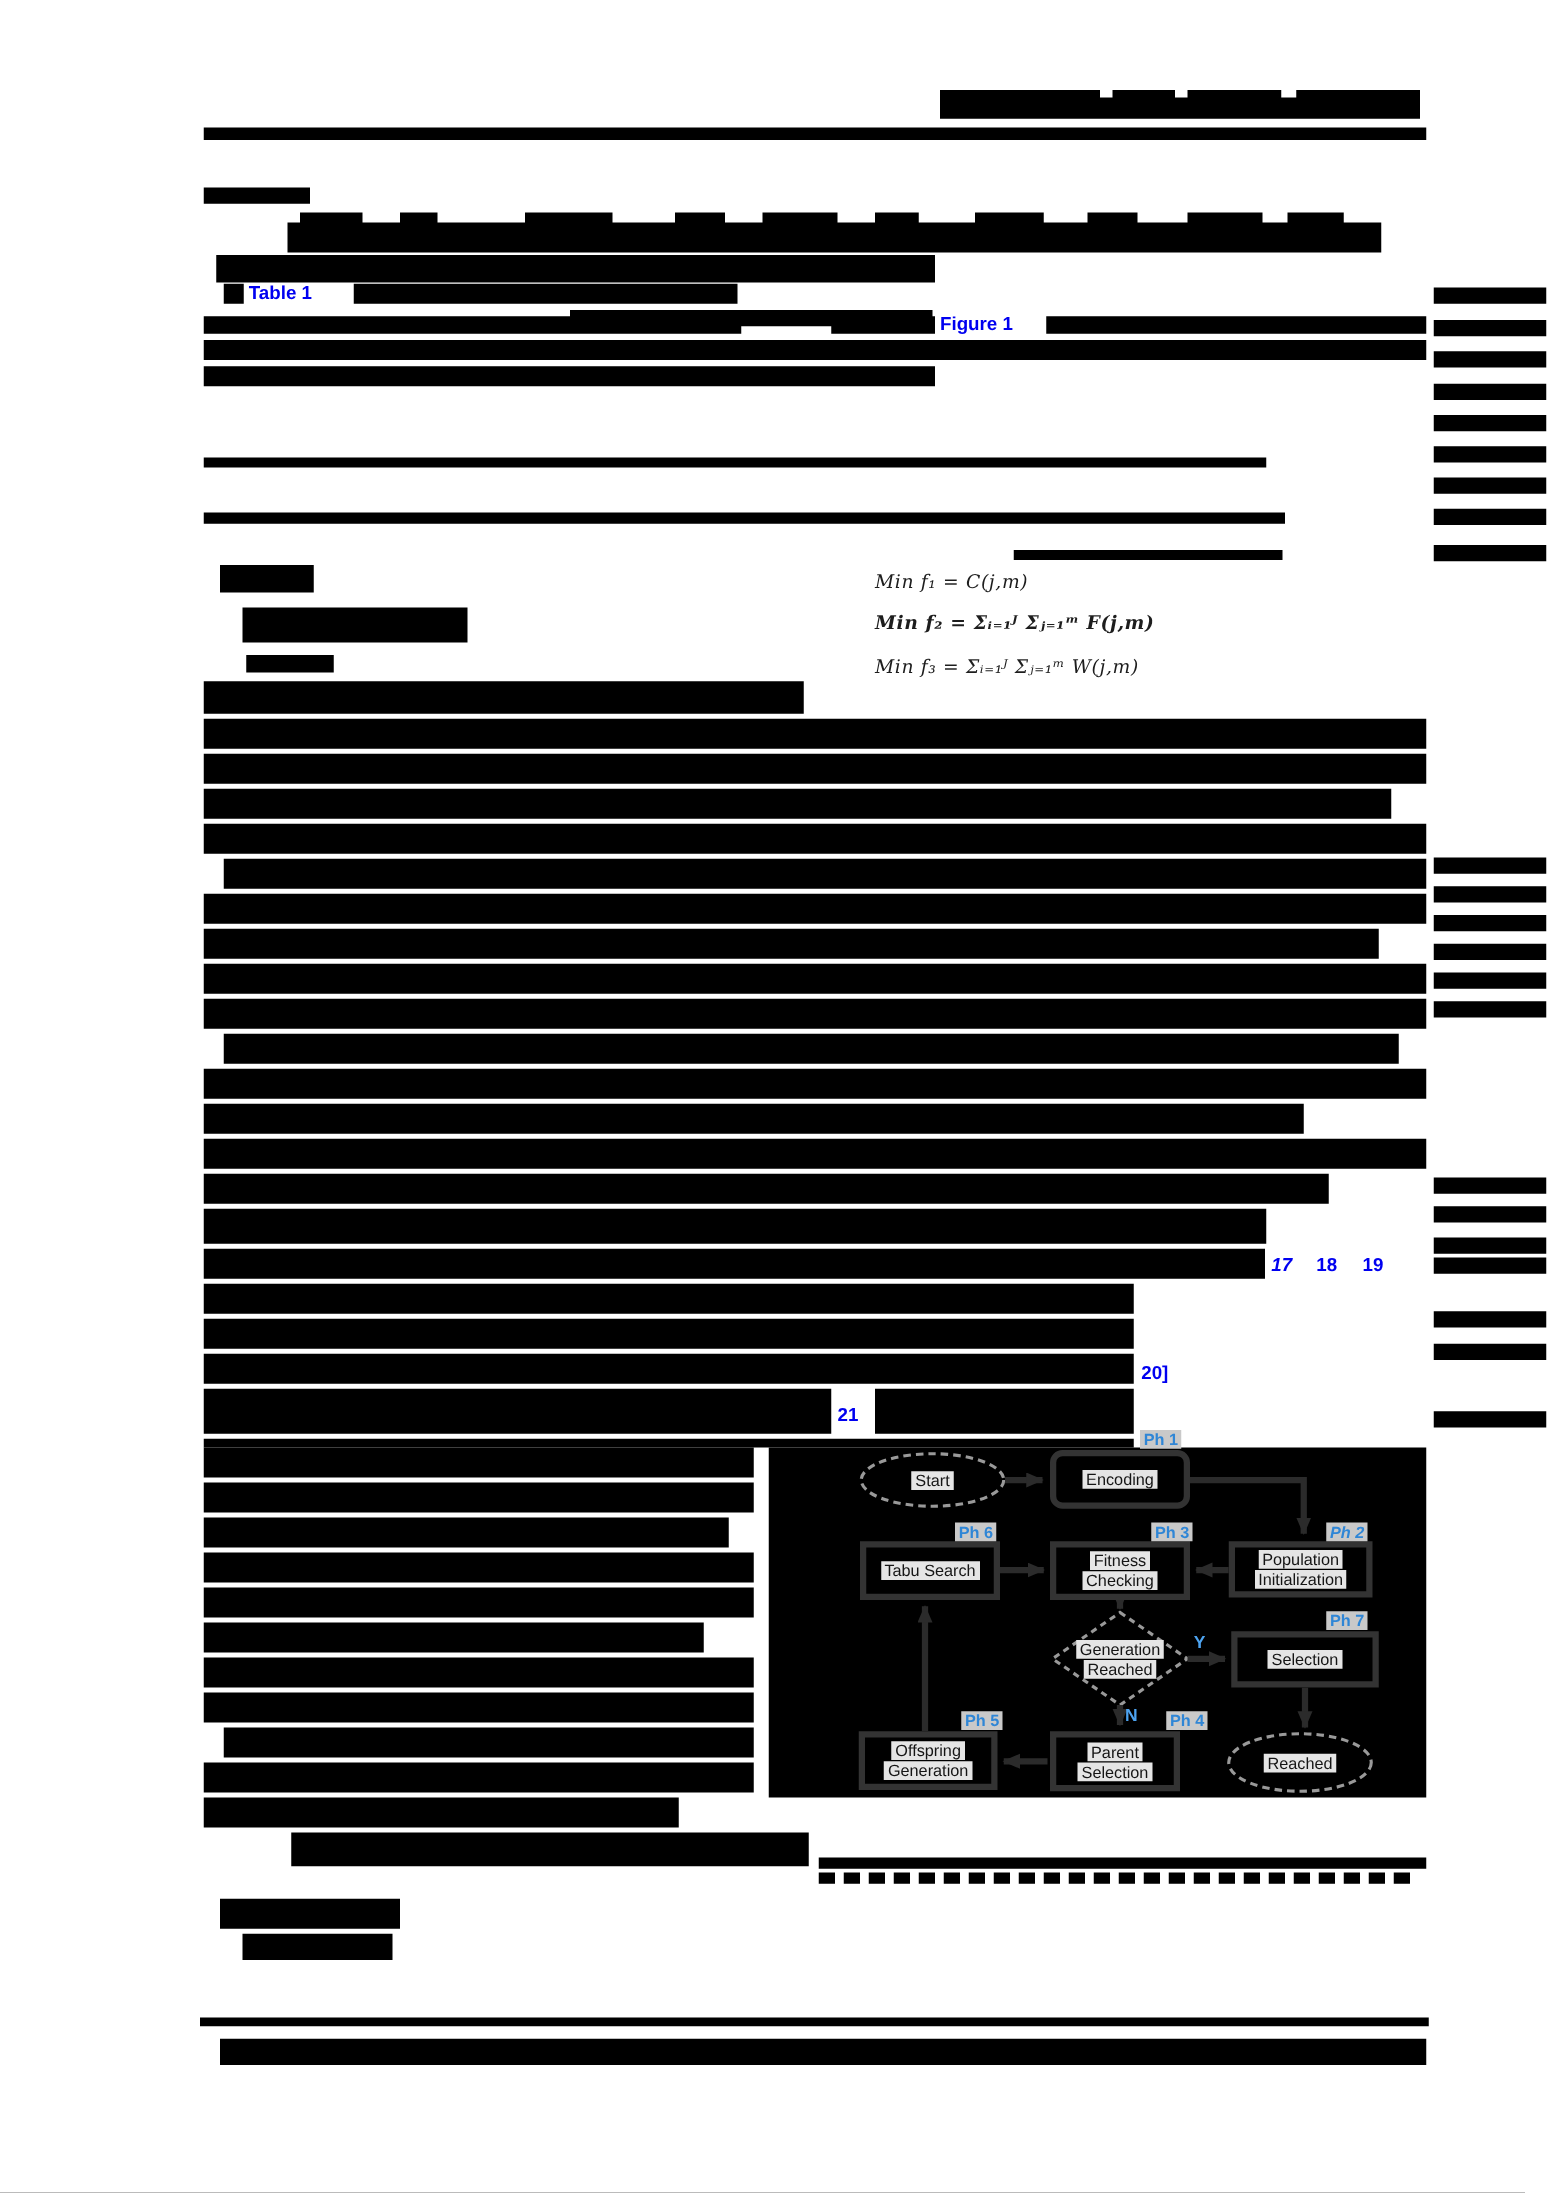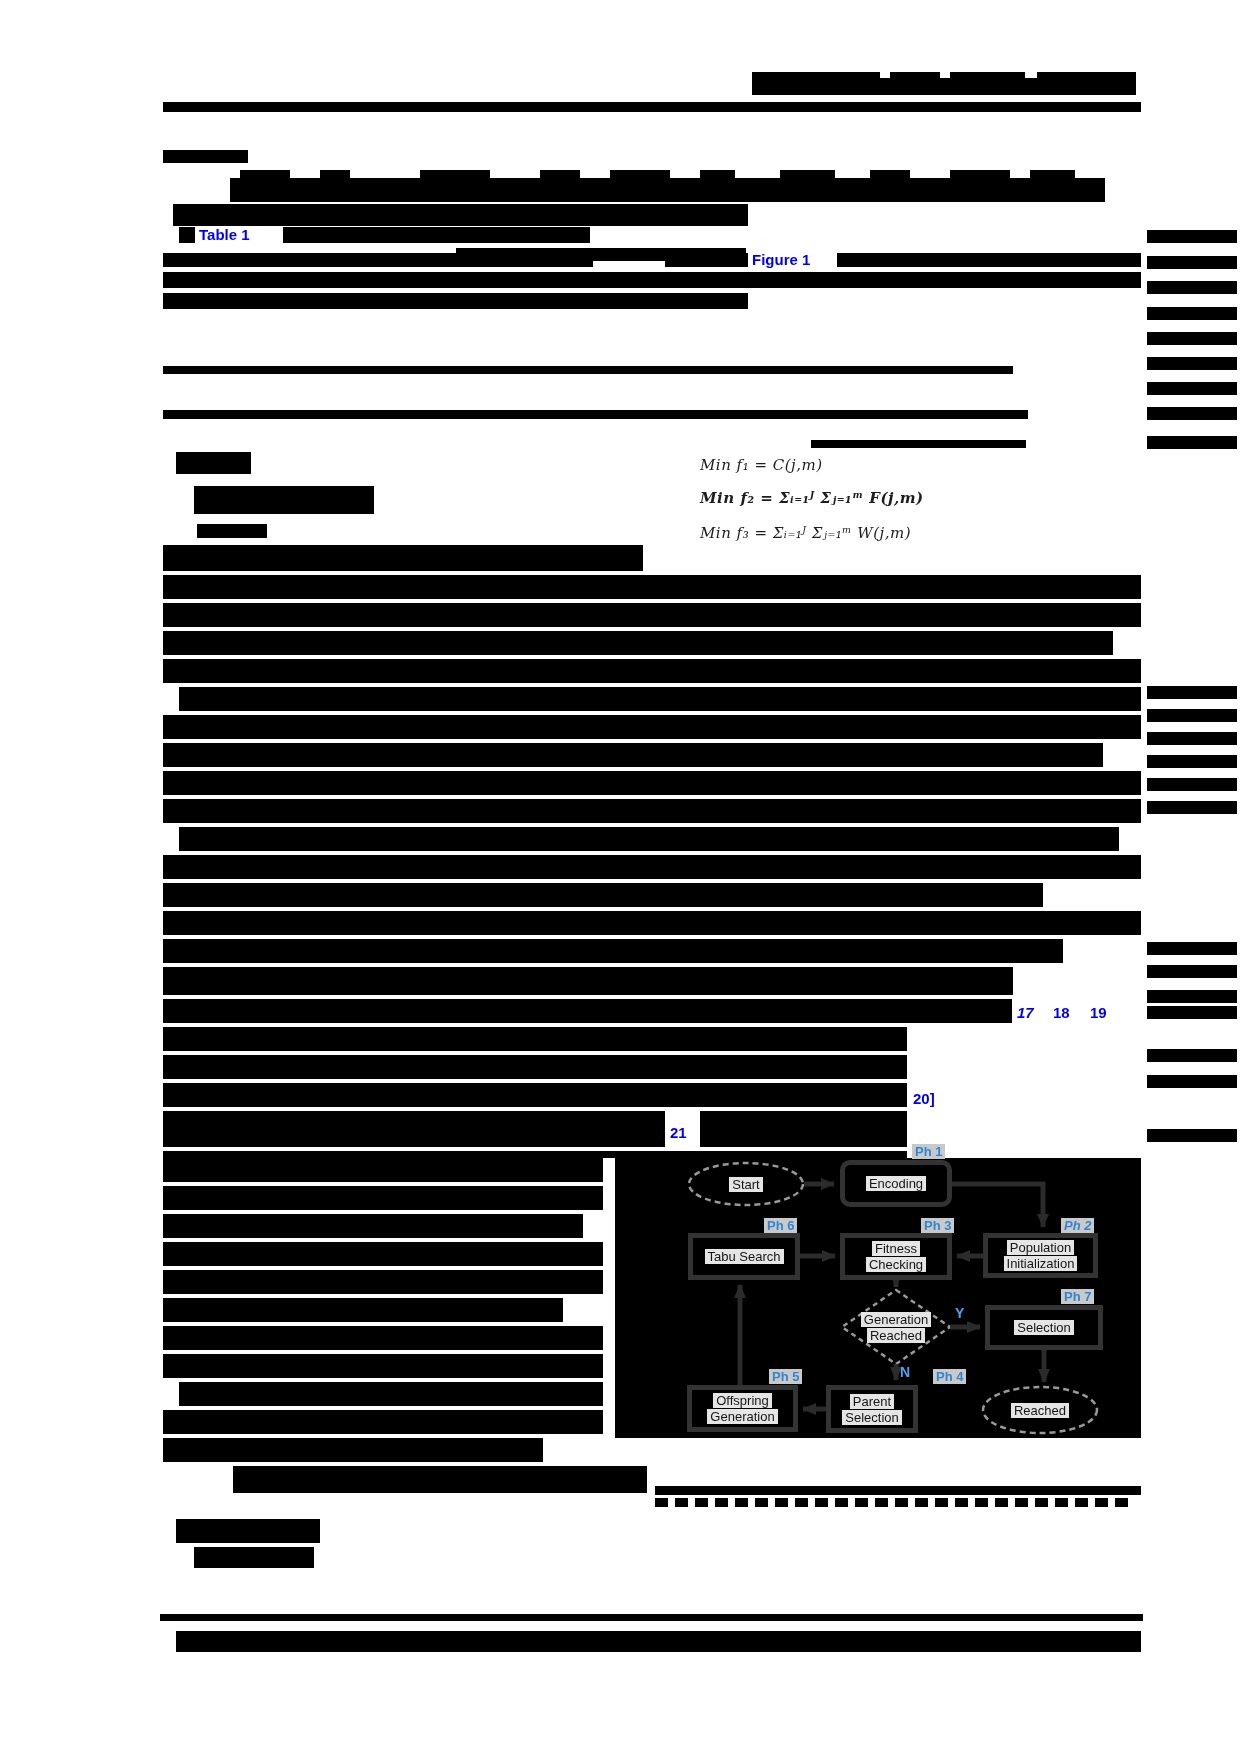--- a/index.html
+++ b/index.html
@@ -92,21 +92,21 @@
       <div class="fc-label">
           <span>Selection</span>
         </div>
     </div>
     <div class="node" style="left:72px;top:227px;width:111px;height:47px;justify-content:center;">
       <div class="fc-label">
         <span>Offspring</span>
         <span>Generation</span>
       </div>
     </div>
-    <div class="node" style="left:211px;top:227px;width:92px;height:48px;">
+    <div class="node" style="left:225px;top:227px;width:104px;height:48px;">
       <div class="fc-label">
         <span>Parent</span>
         <span>Selection</span>
       </div>
     </div>
 
     <div class="overlabel" style="left:74px;top:5px;width:114px;height:42px;">
       <div class="fc-label">
           <span>Start</span>
         </div>

